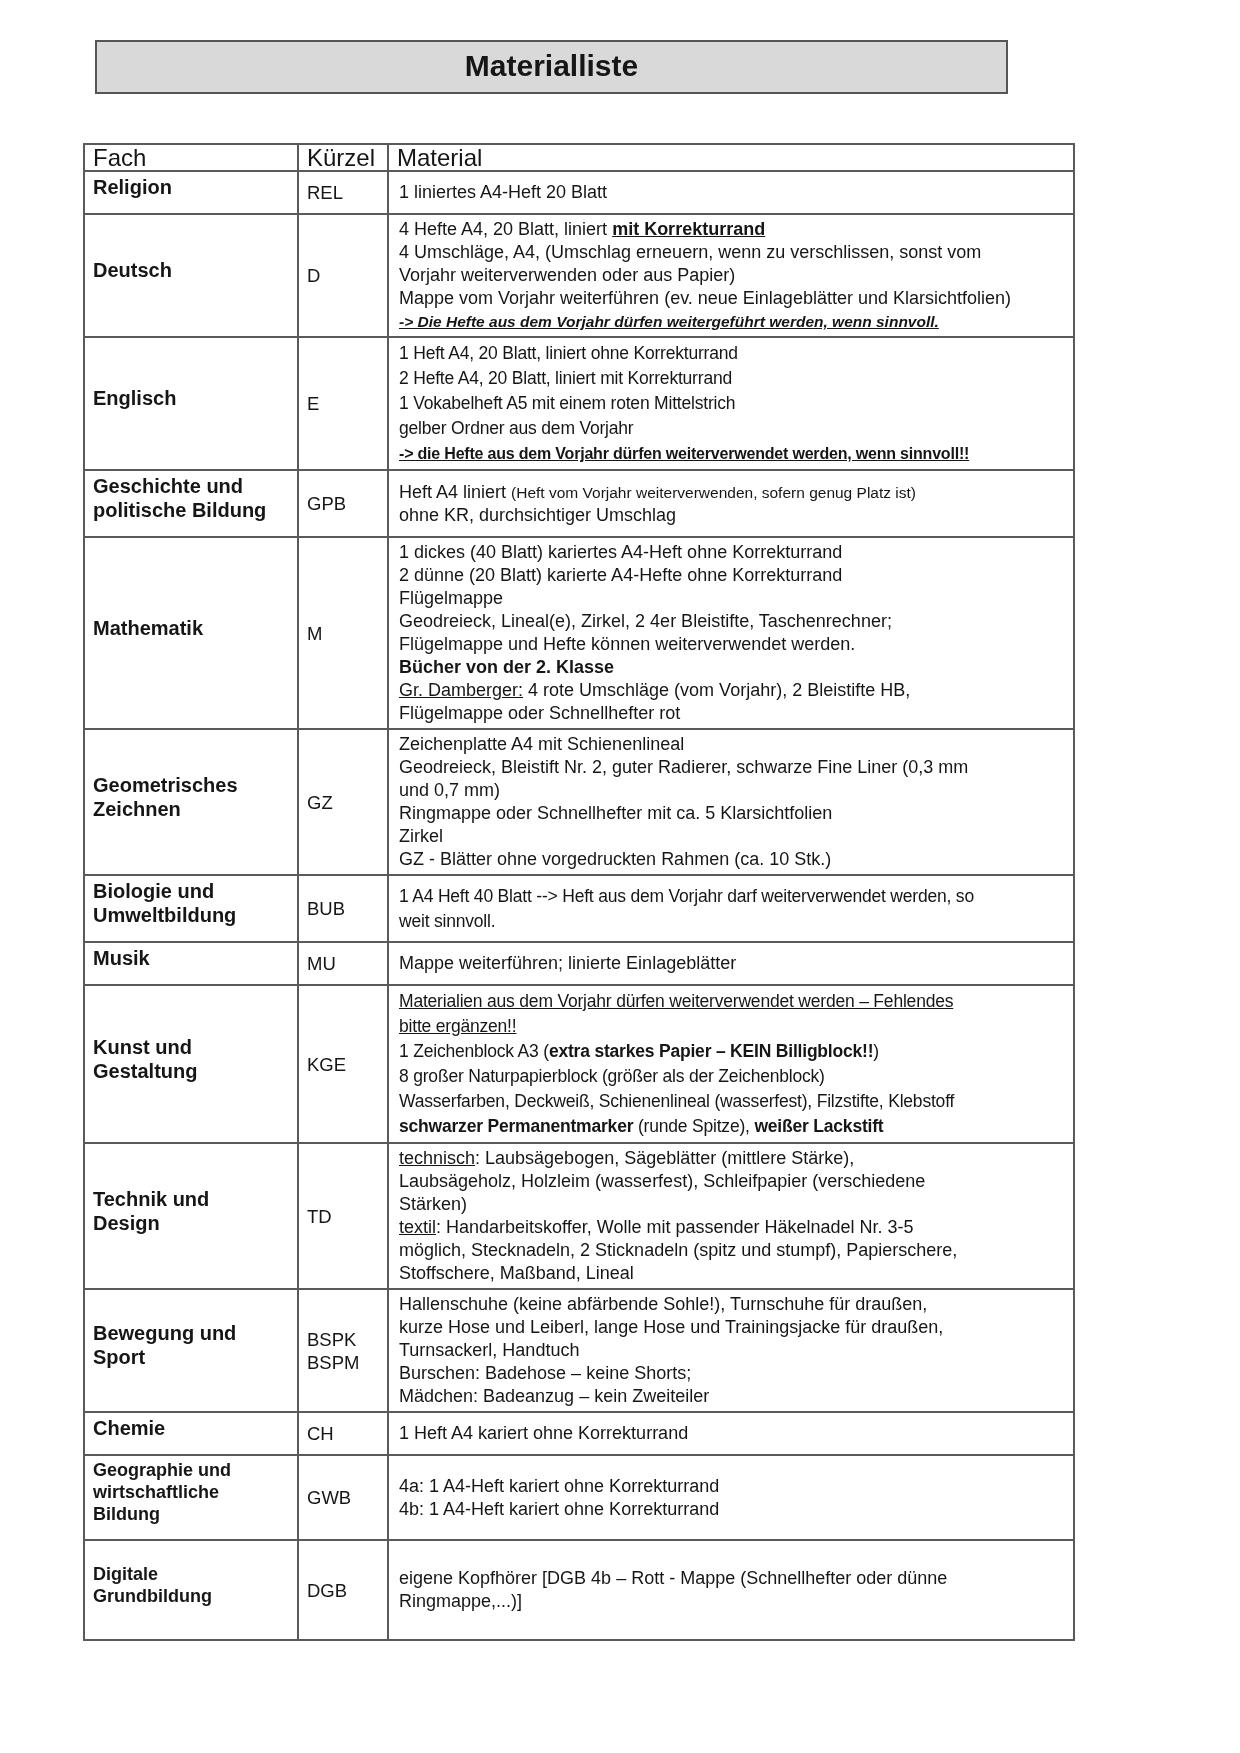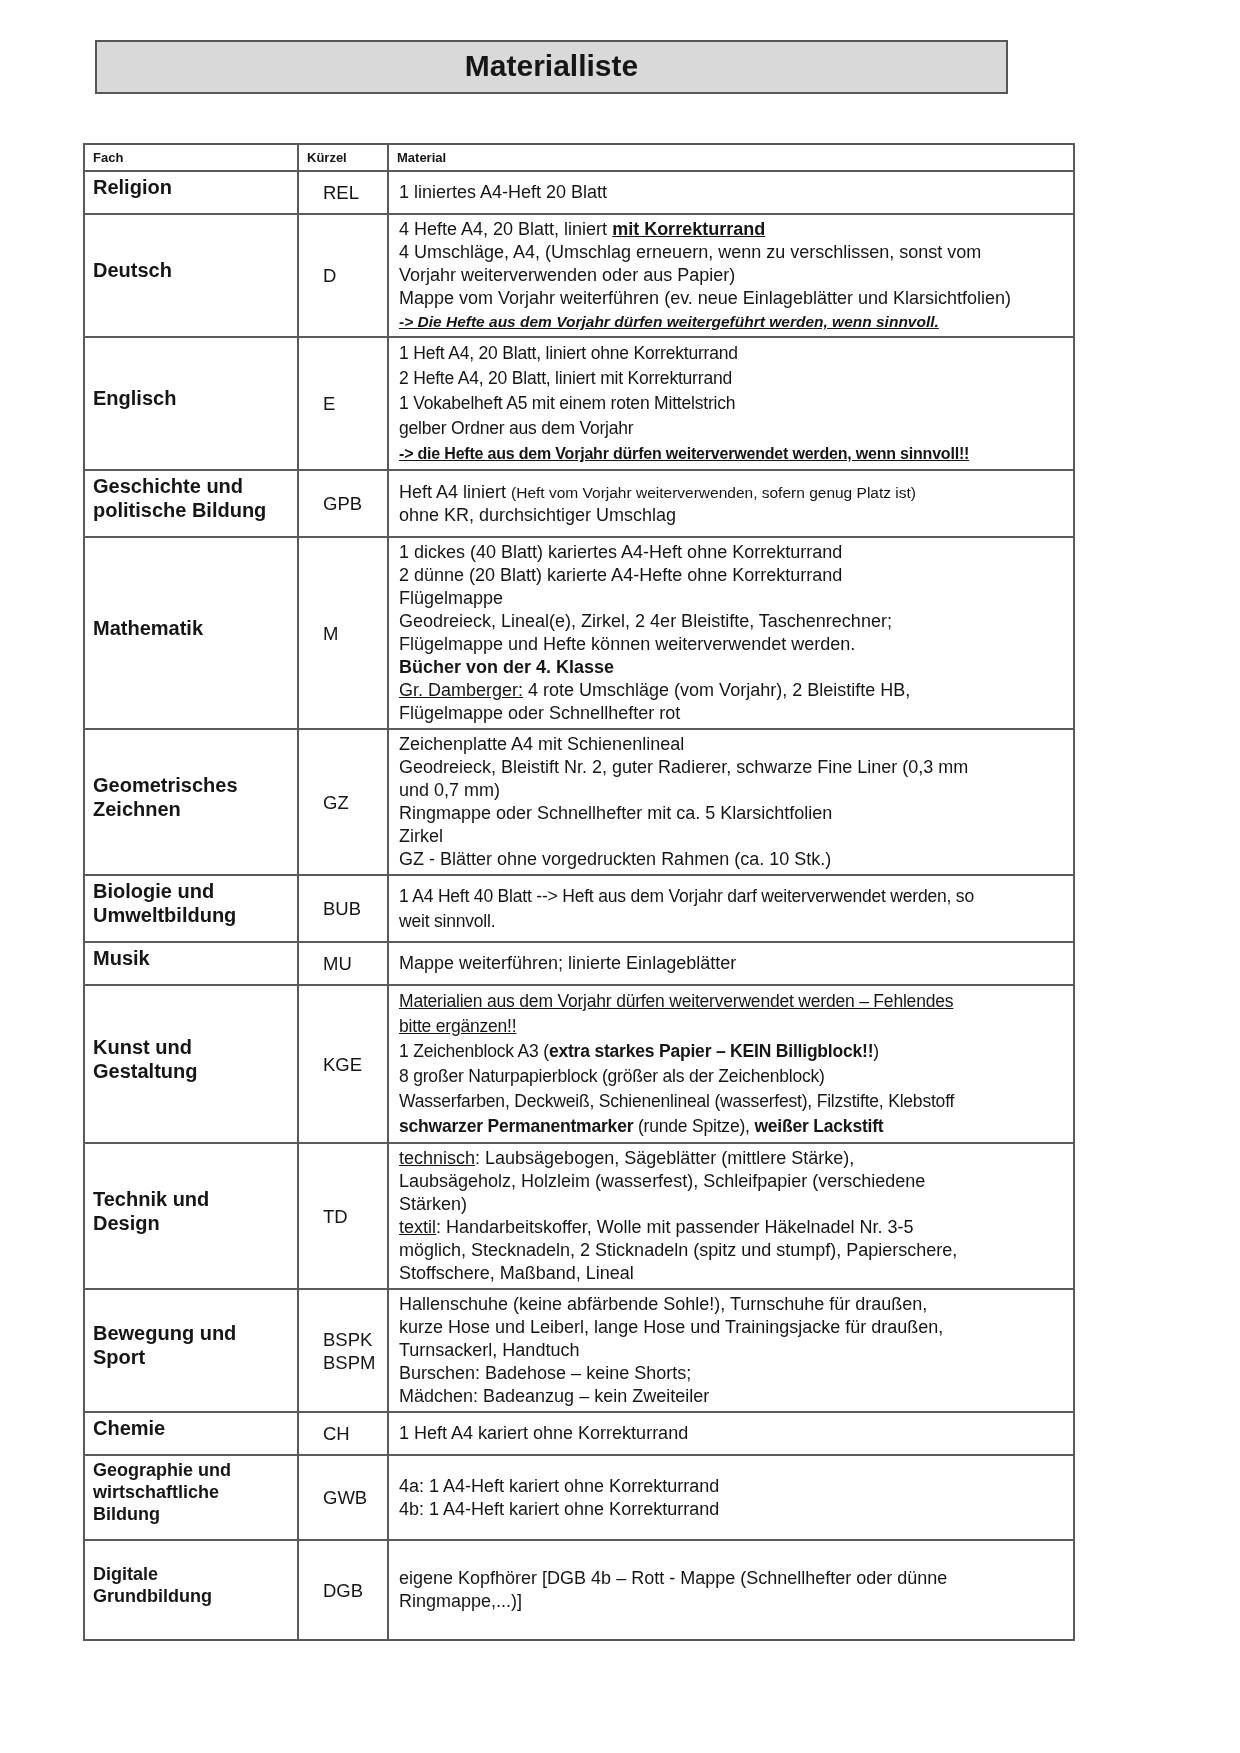--- a/index.html
+++ b/index.html
@@ -30,29 +30,29 @@
   
   table.mat{
     position:absolute;left:83px;top:143px;width:990px;
     border-collapse:collapse;table-layout:fixed;
   }
   table.mat td,table.mat th{
     border:2px solid var(--table-border);
     vertical-align:middle;overflow:hidden;box-sizing:border-box;
   }
   th{
-    font-weight:bold;font-size:13px;line-height:21px;
+    font-weight:normal;font-size:24px;line-height:21px;
     text-align:left;padding:2px 8px;
   }
   .c-fach{
     font-weight:bold;font-size:20px;line-height:24px;
     padding:3px 16px 14px 8px;
   }
   .c-fach.fach-sm{font-size:18px;line-height:22px;}
-  .c-kz{font-size:18.5px;line-height:23px;padding:2px 24px;}
+  .c-kz{font-size:18.5px;line-height:23px;padding:2px 8px;}
   .c-mat{padding:3px 10px;}
   .c-mat.fa{font-size:18px;line-height:23px;}
   .c-mat.fc{font-size:17.5px;line-height:25px;letter-spacing:-0.2px;}
   .c-mat.fa .sm{font-size:15.5px;}
   .c-mat.fc .sm{font-size:16px;}
   tr.row-tall td{height:100px;}
   tr.row-pad td{height:21px;}
 </style>
 </head>
 <body>
@@ -126,21 +126,21 @@
           <td class="c-fach">Mathematik</td>
           <td class="c-kz">
             <div>M</div>
           </td>
           <td class="c-mat fa">
             <div class="mline"><span>1 dickes (40 Blatt) kariertes A4-Heft ohne Korrekturrand</span></div>
             <div class="mline"><span>2 dünne (20 Blatt) karierte A4-Hefte ohne Korrekturrand</span></div>
             <div class="mline"><span>Flügelmappe</span></div>
             <div class="mline"><span>Geodreieck, Lineal(e), Zirkel, 2 4er Bleistifte, Taschenrechner;</span></div>
             <div class="mline"><span>Flügelmappe und Hefte können weiterverwendet werden.</span></div>
-            <div class="mline"><span class="b">Bücher von der 4. Klasse</span></div>
+            <div class="mline"><span class="b">Bücher von der 2. Klasse</span></div>
             <div class="mline"><span class="u">Gr. Damberger:</span><span> 4 rote Umschläge (vom Vorjahr), 2 Bleistifte HB,</span></div>
             <div class="mline"><span>Flügelmappe oder Schnellhefter rot</span></div>
           </td>
         </tr>
         <tr>
           <td class="c-fach">Geometrisches Zeichnen</td>
           <td class="c-kz">
             <div>GZ</div>
           </td>
           <td class="c-mat fa">

